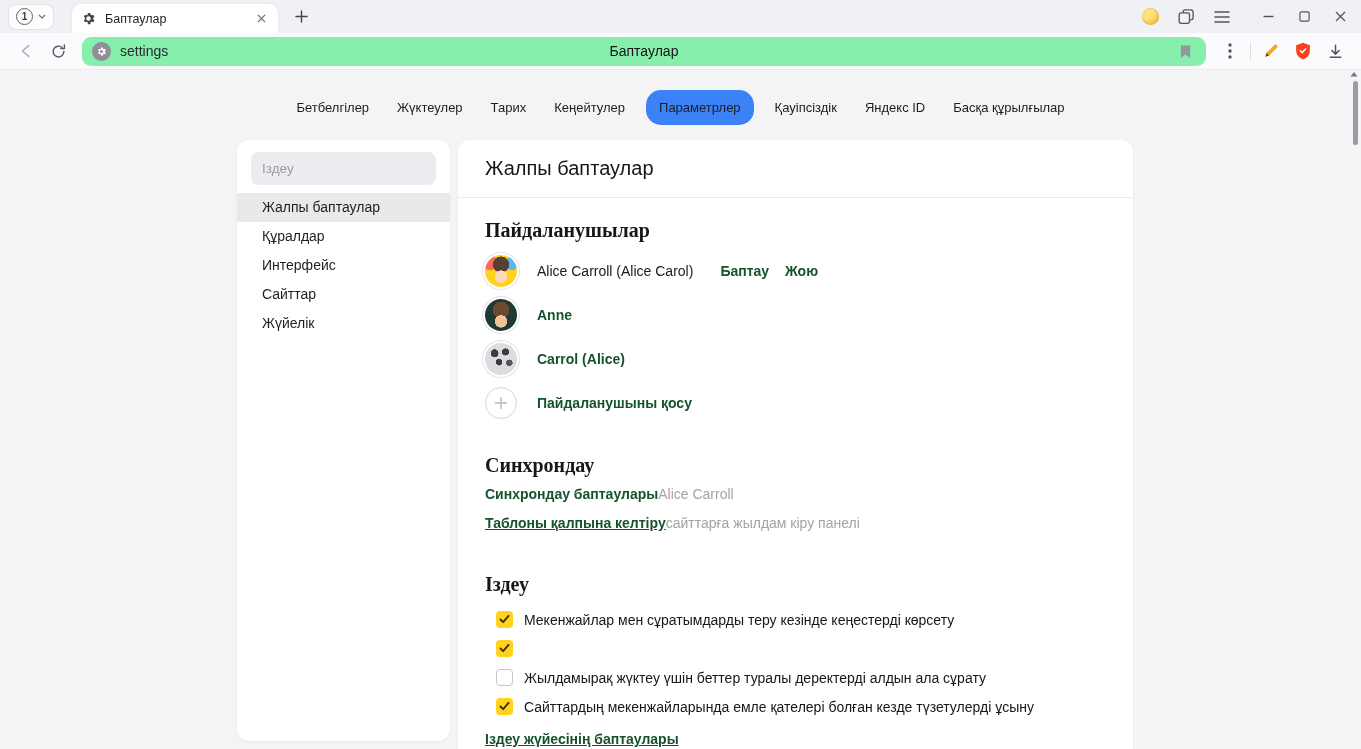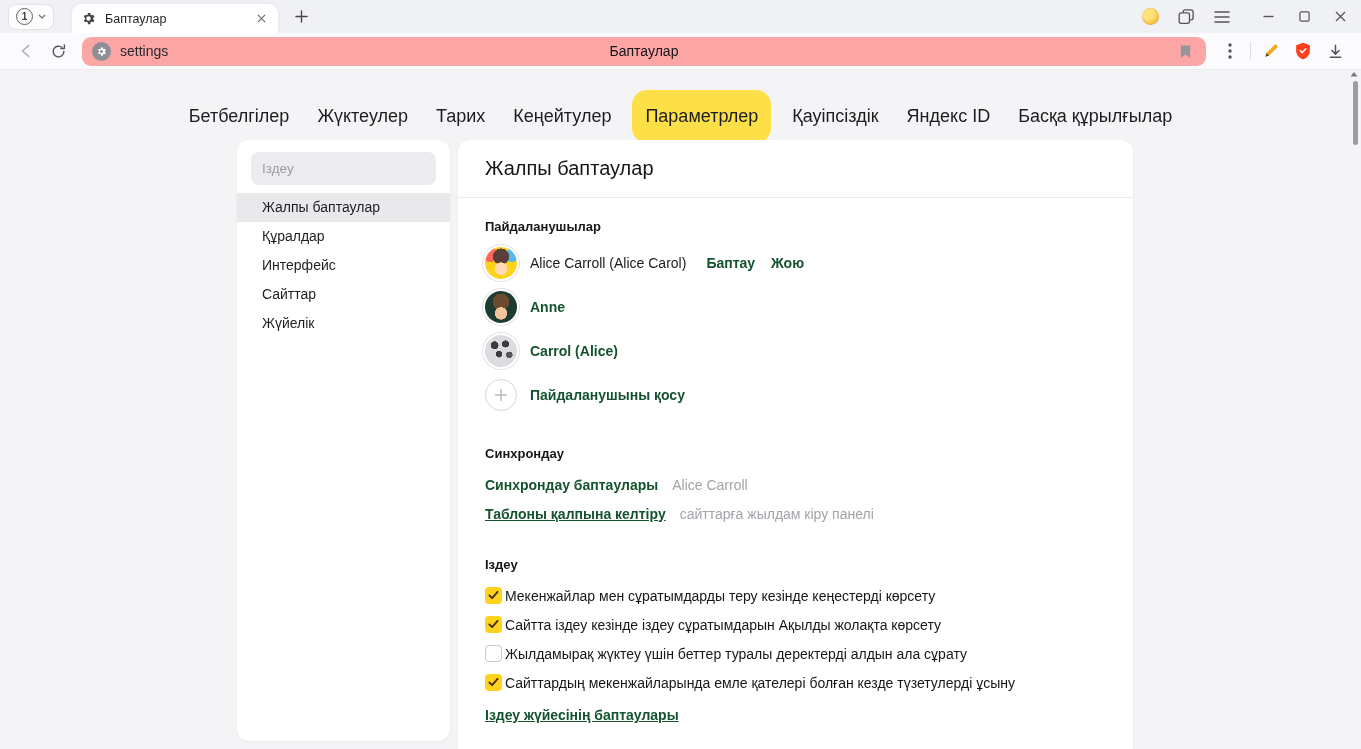--- a/index.html
+++ b/index.html
@@ -24,52 +24,52 @@
   .chrome-right{margin-left:auto;display:flex;align-items:center;gap:6px;padding-right:6px;}
   .chrome-btn{width:30px;height:26px;display:flex;align-items:center;justify-content:center;border-radius:6px;cursor:pointer;}
   .win-controls{display:flex;align-items:center;gap:6px;margin-left:10px;}
   .assistant-circle{width:17px;height:17px;border-radius:50%;
     background:radial-gradient(circle at 35% 30%, #ffe27a 0 35%, #f2a71b 95%);box-shadow:inset 0 0 0 1px rgba(0,0,0,.08);}
 
   
   .addressbar{position:absolute;top:33px;left:0;right:0;height:36px;background:#fbfbfd;border-bottom:1px solid #ececef;
     display:flex;align-items:center;padding:0 10px;}
   .icon-btn{width:32px;height:30px;display:flex;align-items:center;justify-content:center;border-radius:6px;flex:0 0 auto;cursor:pointer;}
-  .url-field{flex:1;height:29px;background:#fca5a5;border-radius:9px;display:flex;align-items:center;position:relative;
+  .url-field{flex:1;height:29px;background:#86efac;border-radius:9px;display:flex;align-items:center;position:relative;
     padding:0 10px;margin:0 8px;cursor:text;justify-content:flex-end;}
   .site-badge{width:19px;height:19px;border-radius:50%;background:#8f9097;display:flex;align-items:center;justify-content:center;flex:0 0 auto;}
   .url-text{margin-left:9px;font-size:14px;color:#2a2a2e;}
   .page-title-center{position:absolute;left:0;right:0;text-align:center;font-size:14px;font-weight:500;color:#141418;pointer-events:none;}
   .bookmark-btn{margin-left:auto;padding:4px;border-radius:4px;cursor:pointer;z-index:1;}
   .toolbar-divider{width:1px;height:18px;background:#dcdce1;margin:0 4px;}
 
   
   .nav-tabs{position:absolute;top:90px;left:0;right:0;display:flex;justify-content:center;align-items:center;gap:14px;
-    font-size:18px;color:#1d1d20;}
+    font-size:13px;color:#1d1d20;}
   .nav-tab{padding:6px 7px;border-radius:15px;cursor:pointer;white-space:nowrap;}
-  .nav-tab.active{background:#fde047;padding:16px 13px;}
+  .nav-tab.active{background:#3b82f6;padding:10px 13px;}
 
   .card{background:#fff;border-radius:12px;box-shadow:0 1px 3px rgba(0,0,0,.05);}
   .sidebar-card{position:absolute;left:237px;top:140px;width:213px;height:601px;overflow:hidden;}
   .search-wrap{padding:12px 14px 8px;}
   .search-input{width:100%;box-sizing:border-box;height:33px;background:#ececf0;border:none;border-radius:8px;
     padding:0 11px;font-size:13.5px;font-family:"Liberation Sans",sans-serif;color:#1f1f22;outline:none;}
   .search-input::placeholder{color:#9b9ba1;}
   .side-item{height:29px;line-height:29px;padding-left:25px;font-size:14px;color:#1f1f22;cursor:pointer;white-space:nowrap;}
   .side-item.active{background:#e9e9ec;}
 
   .main-card{position:absolute;left:458px;top:140px;width:675px;height:690px;overflow:hidden;}
   .main-header{height:57px;border-bottom:1px solid #ebebee;display:flex;align-items:center;padding:0 27px;
     font-size:20px;color:#17171a;}
   .section{padding:0 27px;}
-  .sec-heading{font-size:13px;font-weight:bold;color:#17171a;margin:0;}
+  .sec-heading{font-size:20px;font-weight:bold;color:#17171a;margin:0;font-family:Liberation Serif, serif;}
   .sec-users{margin-top:21px;}
   .sec-users .sec-heading{margin-bottom:7px;}
 
-  .user-row{display:flex;align-items:center;height:44px;gap:13px;}
+  .user-row{display:flex;align-items:center;height:44px;gap:20px;}
   .avatar{width:32px;height:32px;border-radius:50%;flex:0 0 auto;
     box-shadow:0 0 0 2px #fff,0 0 0 3px #e2e2e6;}
   .av-alice{background:
     radial-gradient(circle at 50% 68%, #ffd9b3 0 23%, rgba(0,0,0,0) 24%),
     radial-gradient(circle at 50% 30%, #584038 0 29%, rgba(0,0,0,0) 30%),
     radial-gradient(circle at 16% 24%, #ff6a5e 0 20%, rgba(0,0,0,0) 21%),
     radial-gradient(circle at 84% 26%, #58b7f0 0 18%, rgba(0,0,0,0) 19%),
     #ffd21e;}
   .av-anne{background:
     radial-gradient(circle at 50% 70%, #f0c39b 0 22%, rgba(0,0,0,0) 23%),
@@ -84,25 +84,25 @@
   .av-add{background:#fff;border:1px solid #d6d6da;box-shadow:none;box-sizing:border-box;
     display:flex;align-items:center;justify-content:center;cursor:pointer;}
   .user-name{font-size:14px;color:#1b1b1e;}
   .user-actions{display:flex;gap:16px;margin-left:7px;}
   .link{color:#14532d;font-size:14px;text-decoration:none;cursor:pointer;font-weight:bold;}
   .link.u{text-decoration:underline;}
   .note{color:#a3a3a9;font-size:14px;}
 
   .sec-sync{margin-top:29px;}
   .sec-sync .sec-heading{margin-bottom:9px;}
-  .sync-row{height:29px;display:flex;align-items:center;gap:14px;}
+  .sync-row{height:29px;display:flex;align-items:flex-start;}
 
   .sec-search{margin-top:29px;}
   .sec-search .sec-heading{margin-bottom:9px;}
-  .opt{display:flex;align-items:center;gap:3px;height:29px;font-size:14px;color:#17171a;cursor:pointer;}
+  .opt{display:flex;align-items:center;gap:11px;height:29px;font-size:14px;color:#17171a;cursor:pointer;margin-left:11px;}
   .checkbox{width:17px;height:17px;border-radius:4px;display:flex;align-items:center;justify-content:center;
     flex:0 0 auto;box-sizing:border-box;}
   .checkbox.on{background:#ffd21e;}
   .checkbox.off{background:#fff;border:1px solid #c6c6cc;}
   .footer-link{display:inline-block;margin-top:10px;}
 
   .scroll-up{position:absolute;top:72px;right:3px;}
   .scroll-thumb{position:absolute;top:81px;right:3px;width:5px;height:64px;border-radius:3px;background:#9b9ba1;cursor:grab;}
 </style>
 </head>
@@ -307,21 +307,20 @@
       </span>
       <span>Мекенжайлар мен сұратымдарды теру кезінде кеңестерді көрсету</span>
     </label>
 
     <label class="opt">
       <span class="checkbox on">
         <svg width="11" height="9" viewBox="0 0 12 10">
             <path d="M1.5 5l3 3 6-7" stroke="#3f3000" stroke-width="2" fill="none" stroke-linecap="round" stroke-linejoin="round"></path>
           </svg>
       </span>
-      <span>Сайтта іздеу кезінде іздеу сұратымдарын Ақылды жолақта көрсету</span>
     </label>
 
     <label class="opt">
       <span class="checkbox off"></span>
       <span>Жылдамырақ жүктеу үшін беттер туралы деректерді алдын ала сұрату</span>
     </label>
 
     <label class="opt">
       <span class="checkbox on">
         <svg width="11" height="9" viewBox="0 0 12 10">

